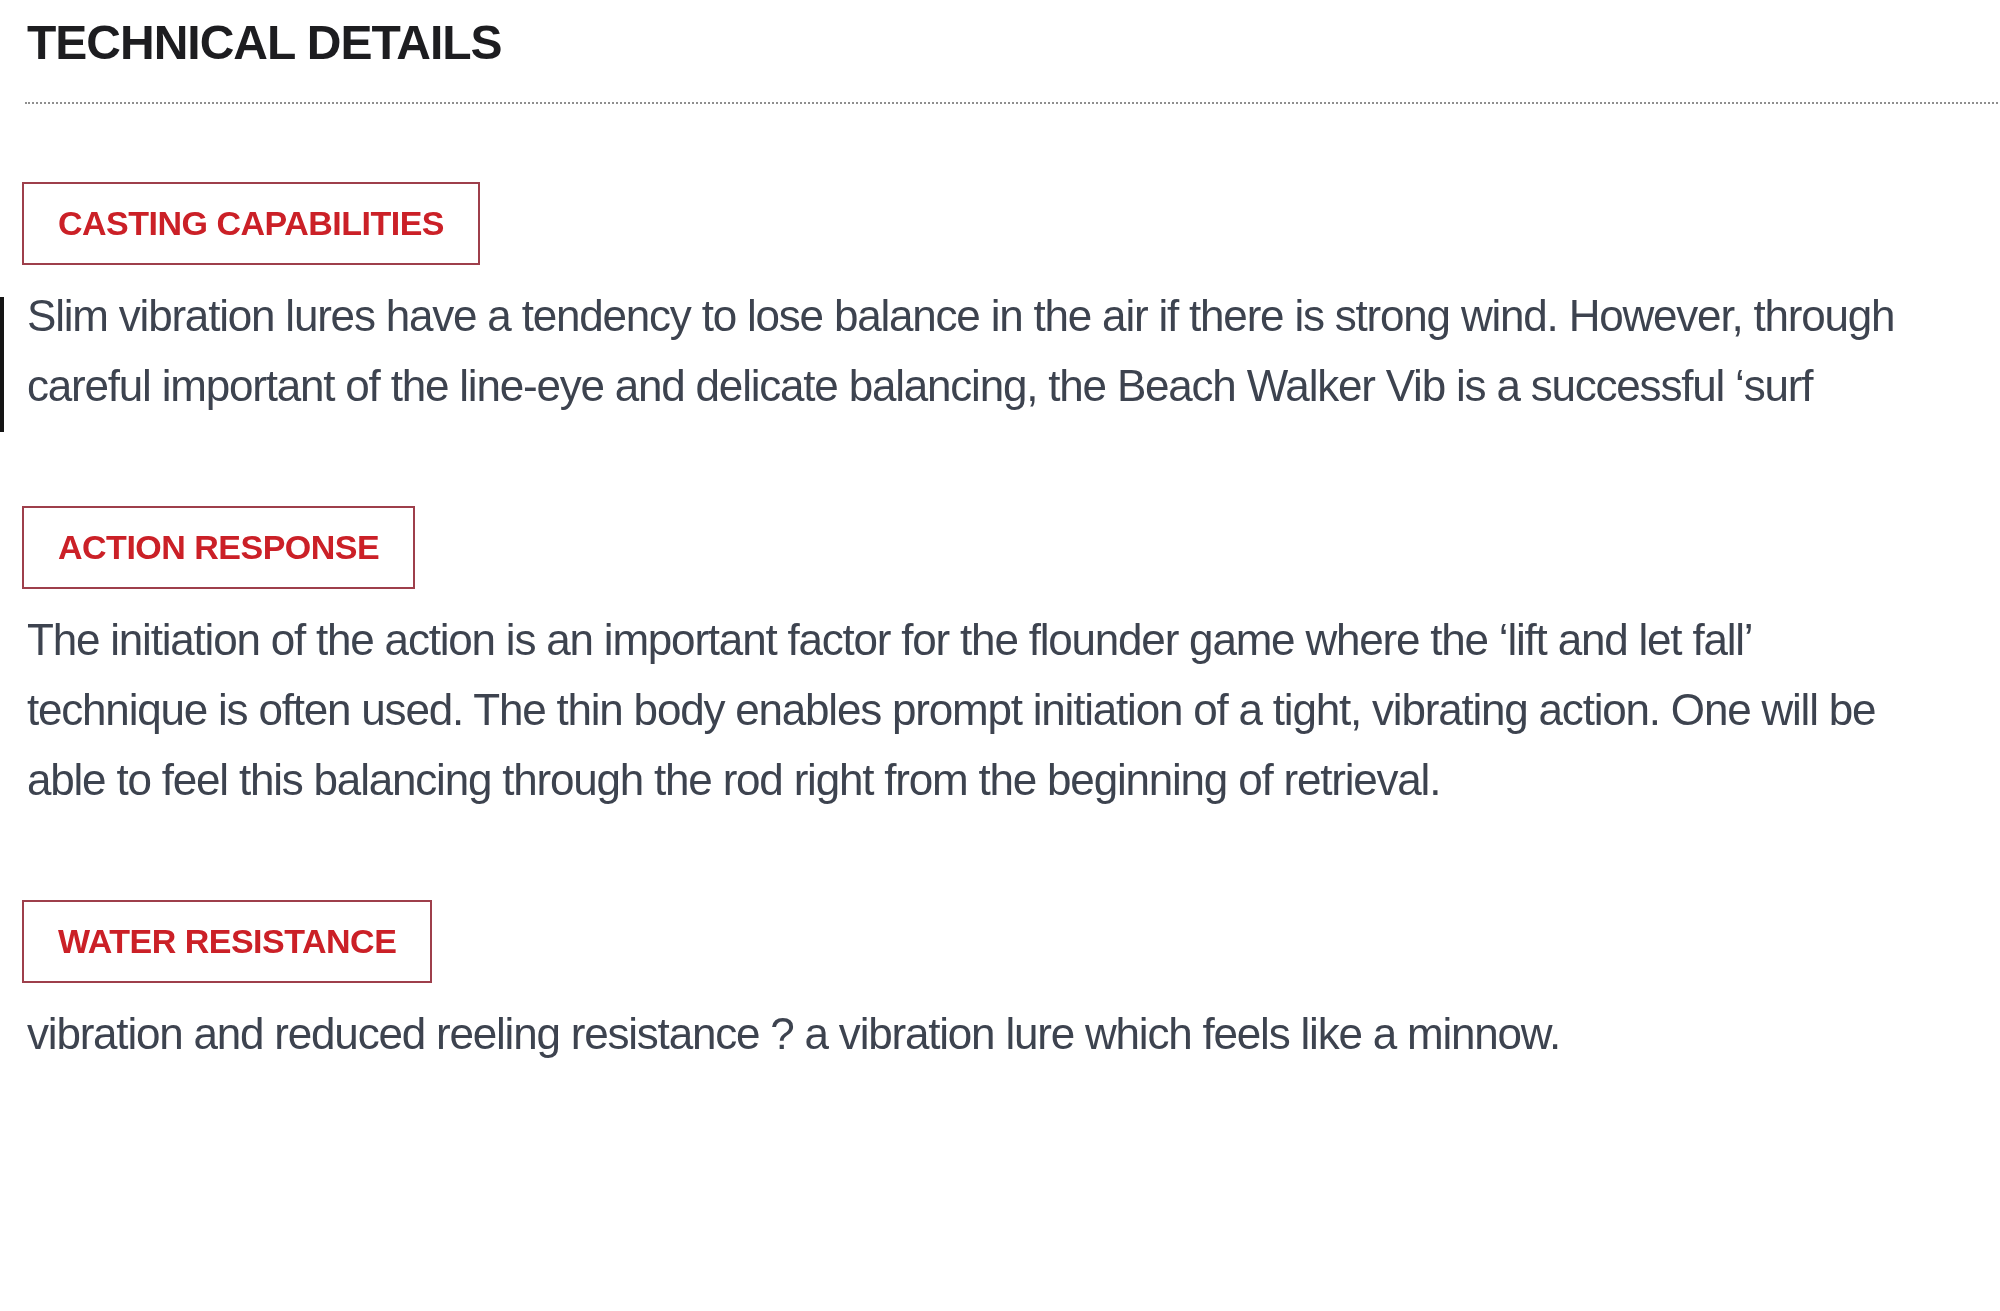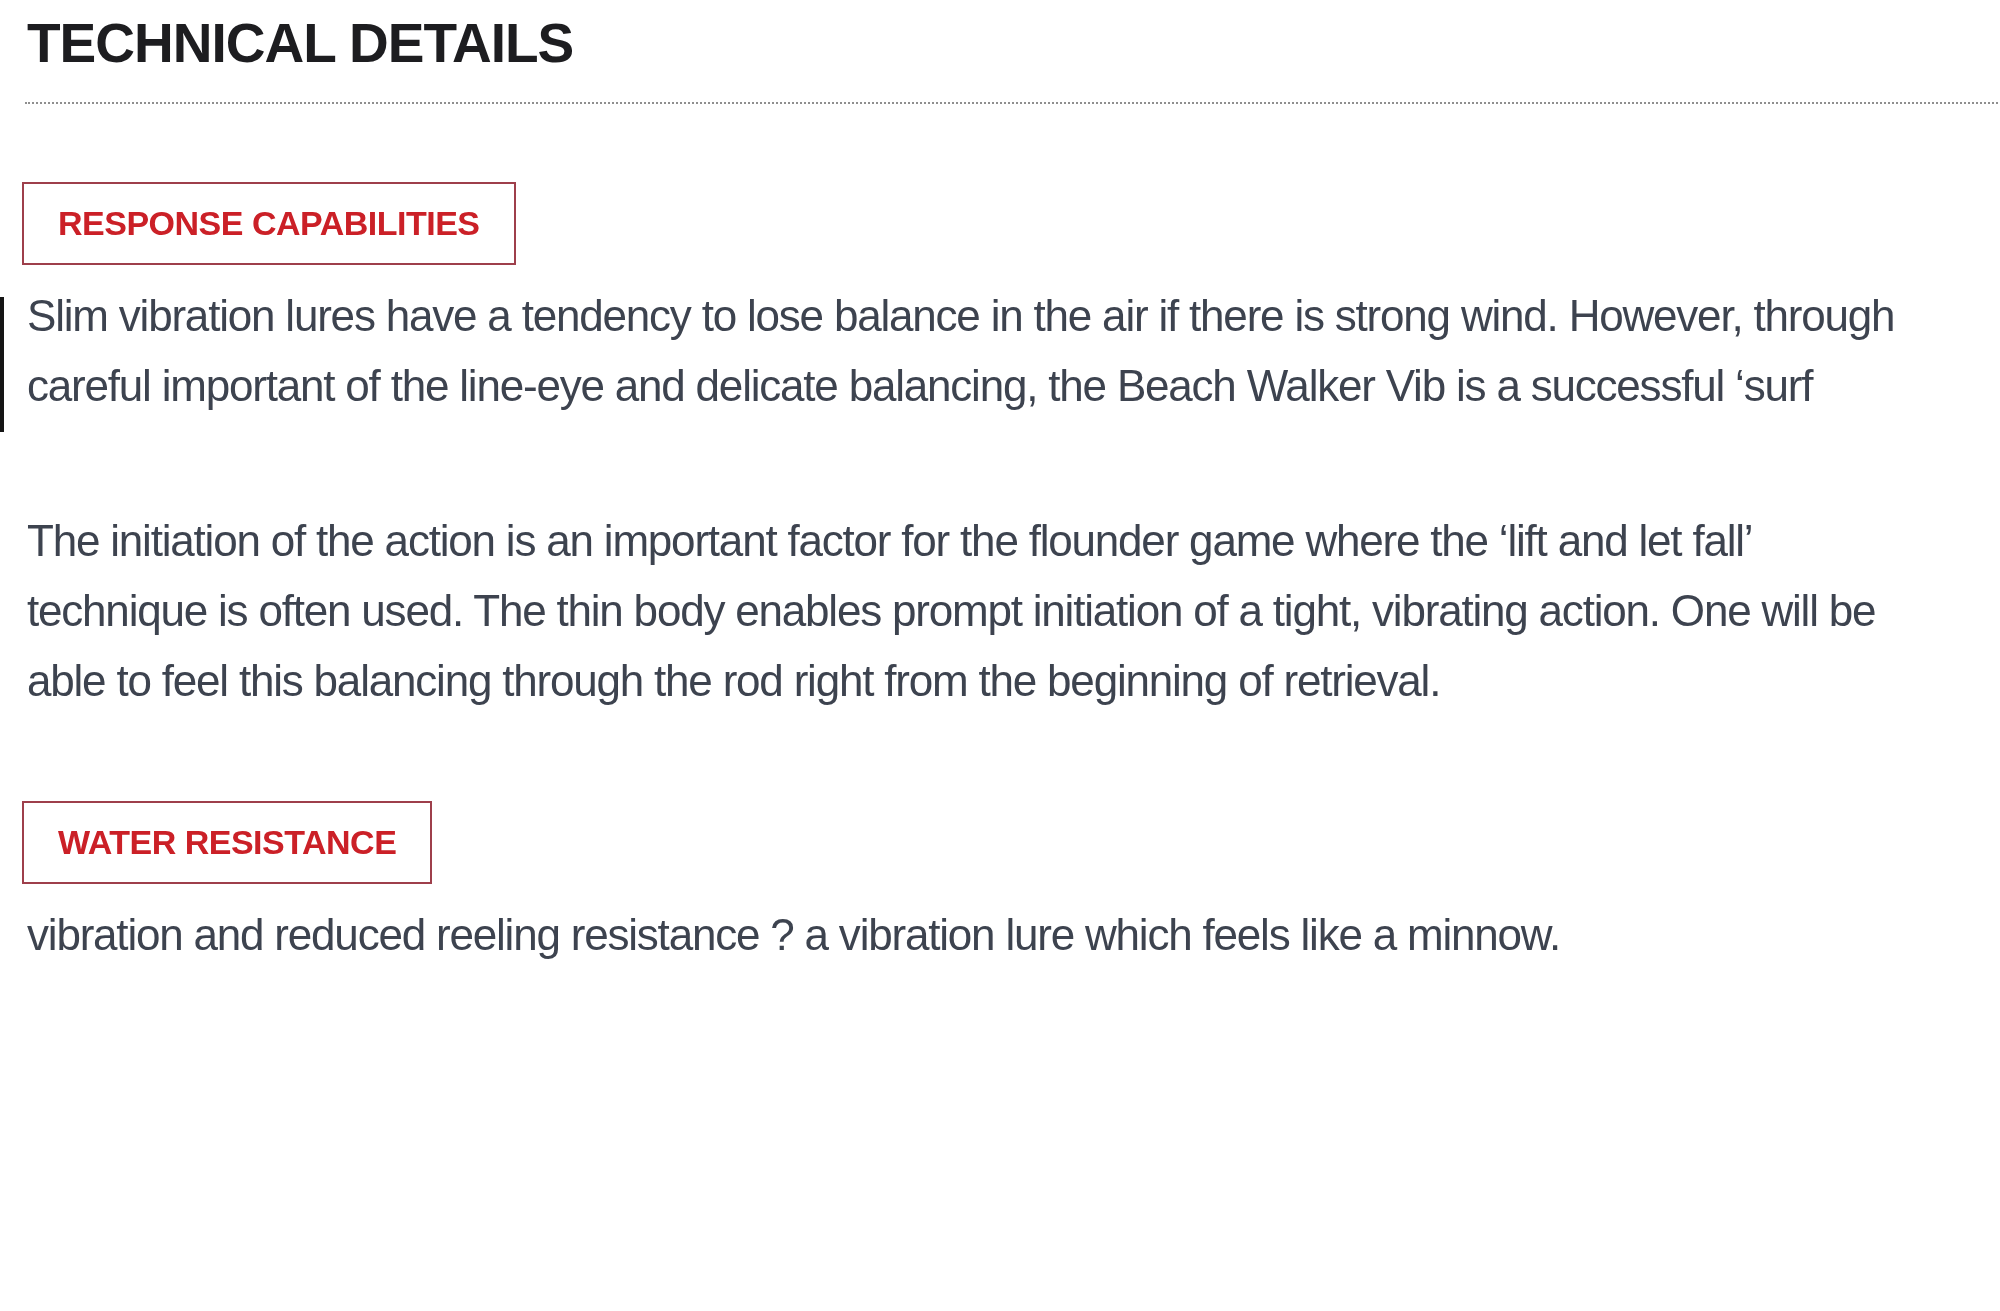--- a/index.html
+++ b/index.html
@@ -16,21 +16,21 @@
   }
 
   .page {
     position: relative;
     width: 100%;
     height: 100%;
   }
 
   .page-title {
     margin: 14px 0 0 27px;
-    font-size: 55px;
+    font-size: 48px;
     font-weight: bold;
     line-height: 58px;
     letter-spacing: -1px;
     color: #1d1d20;
   }
 
   .title-divider {
     margin: 30px 2px 0 25px;
     border: none;
     border-top: 2px dotted #8f8f8f;
@@ -79,28 +79,29 @@
 
 <div class="page">
 
   <h1 class="page-title">TECHNICAL DETAILS</h1>
 
   <hr class="title-divider">
 
   <div class="left-edge-artifact"></div>
 
   <section class="section first">
-    <div class="section-label">RESPONSE CAPABILITIES</div>
+    <div class="section-label">CASTING CAPABILITIES</div>
     <div class="section-paragraph">
       <div class="para-line">Slim vibration lures have a tendency to lose balance in the air if there is strong wind. However, through</div>
       <div class="para-line">careful important of the line-eye and delicate balancing, the Beach Walker Vib is a successful ‘surf</div>
     </div>
   </section>
 
   <section class="section">
+    <div class="section-label">ACTION RESPONSE</div>
     <div class="section-paragraph">
       <div class="para-line">The initiation of the action is an important factor for the flounder game where the ‘lift and let fall’</div>
       <div class="para-line">technique is often used. The thin body enables prompt initiation of a tight, vibrating action. One will be</div>
       <div class="para-line">able to feel this balancing through the rod right from the beginning of retrieval.</div>
     </div>
   </section>
 
   <section class="section">
     <div class="section-label">WATER RESISTANCE</div>
     <div class="section-paragraph">

